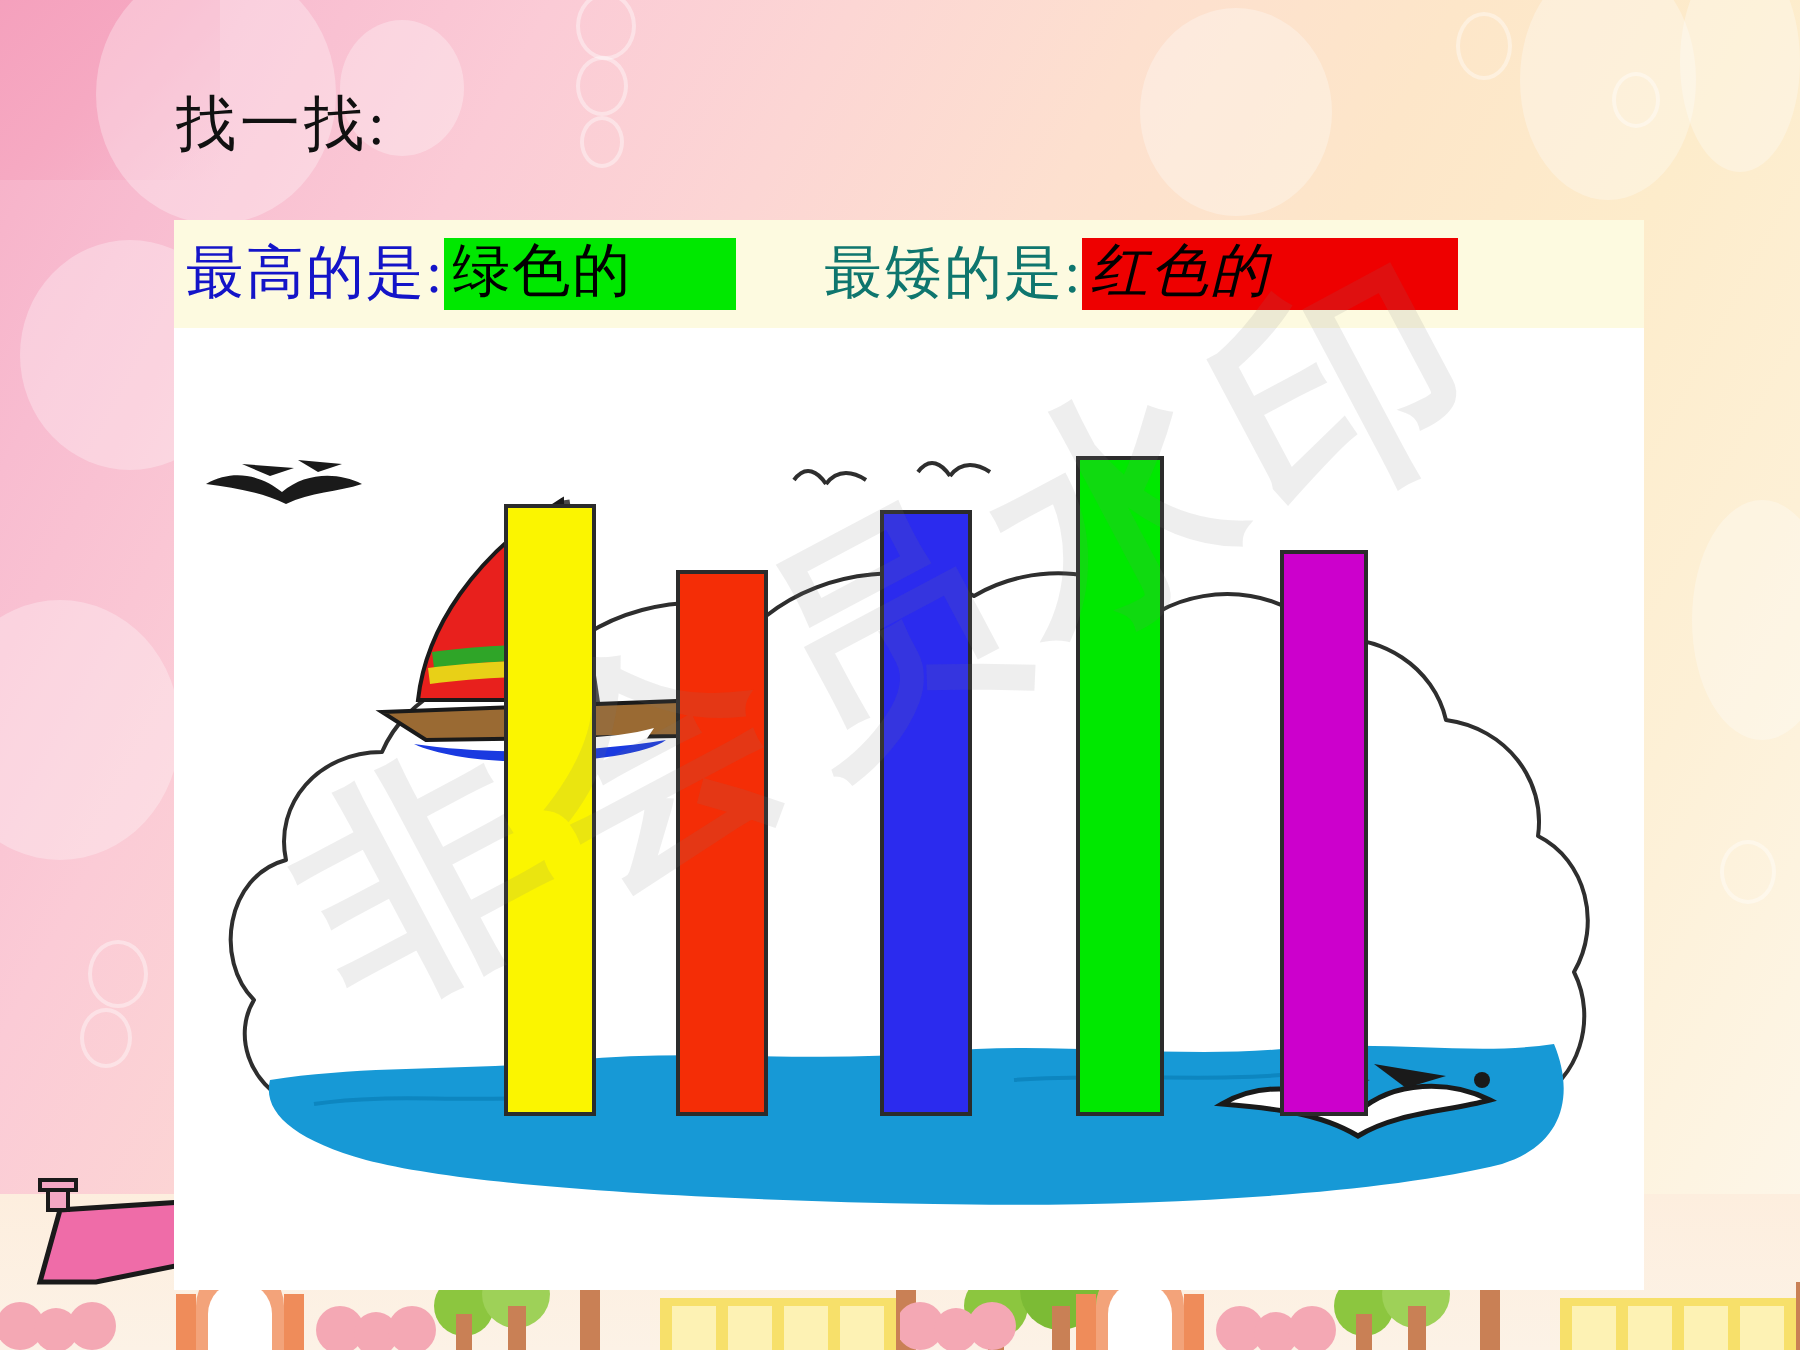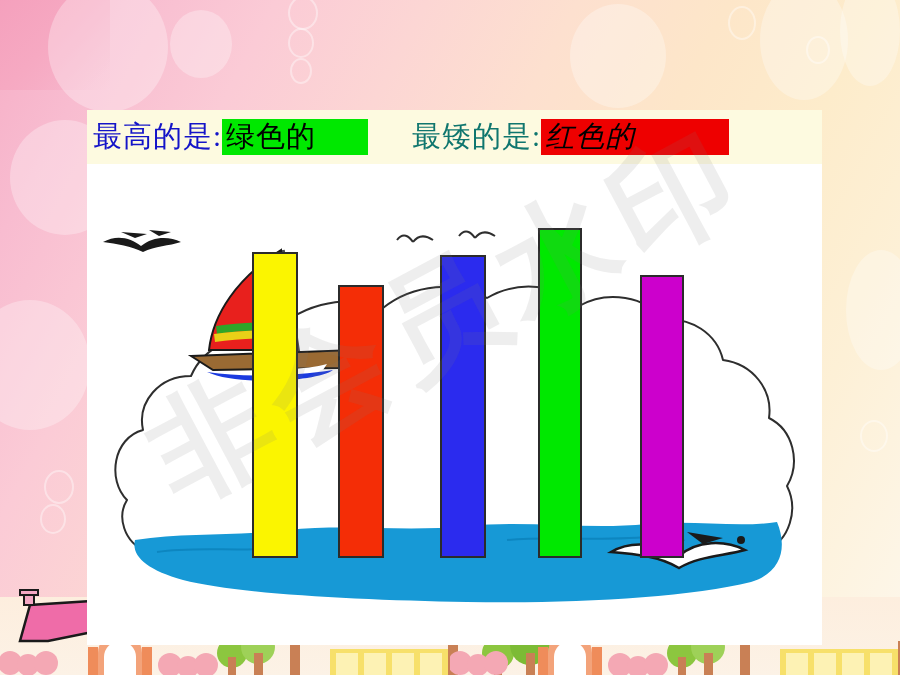--- a/index.html
+++ b/index.html
@@ -317,20 +317,21 @@
       <rect x="448" y="44" width="10" height="34" fill="#c98055"></rect>
     </svg>
   </div>
 
   <svg class="pink-roof" viewBox="0 0 230 58">
     <path d="M2 54 L12 18 L228 4 L228 14 L30 54 Z" fill="#ef6ca8" stroke="#1a1a1a" stroke-width="2.5"></path>
     <rect x="6" y="6" width="10" height="12" fill="#f4a7c4" stroke="#1a1a1a" stroke-width="2"></rect>
     <rect x="2" y="3" width="18" height="5" fill="#f4a7c4" stroke="#1a1a1a" stroke-width="2"></rect>
   </svg>
 
+  <div class="slide-title">找一找:</div>
 
   <div class="panel">
 
     <div class="panel-header" style="background: rgb(253, 250, 224);">
       <div class="q-block" style="margin-left:6px;">
         <span class="q-label" style="color: rgb(20, 20, 200);">最高的是:</span>
         <span class="q-answer ans-green" style="background: rgb(0, 232, 0); color: rgb(0, 0, 0);">绿色的</span>
       </div>
 
       <div class="q-block" style="margin-left:44px;">

